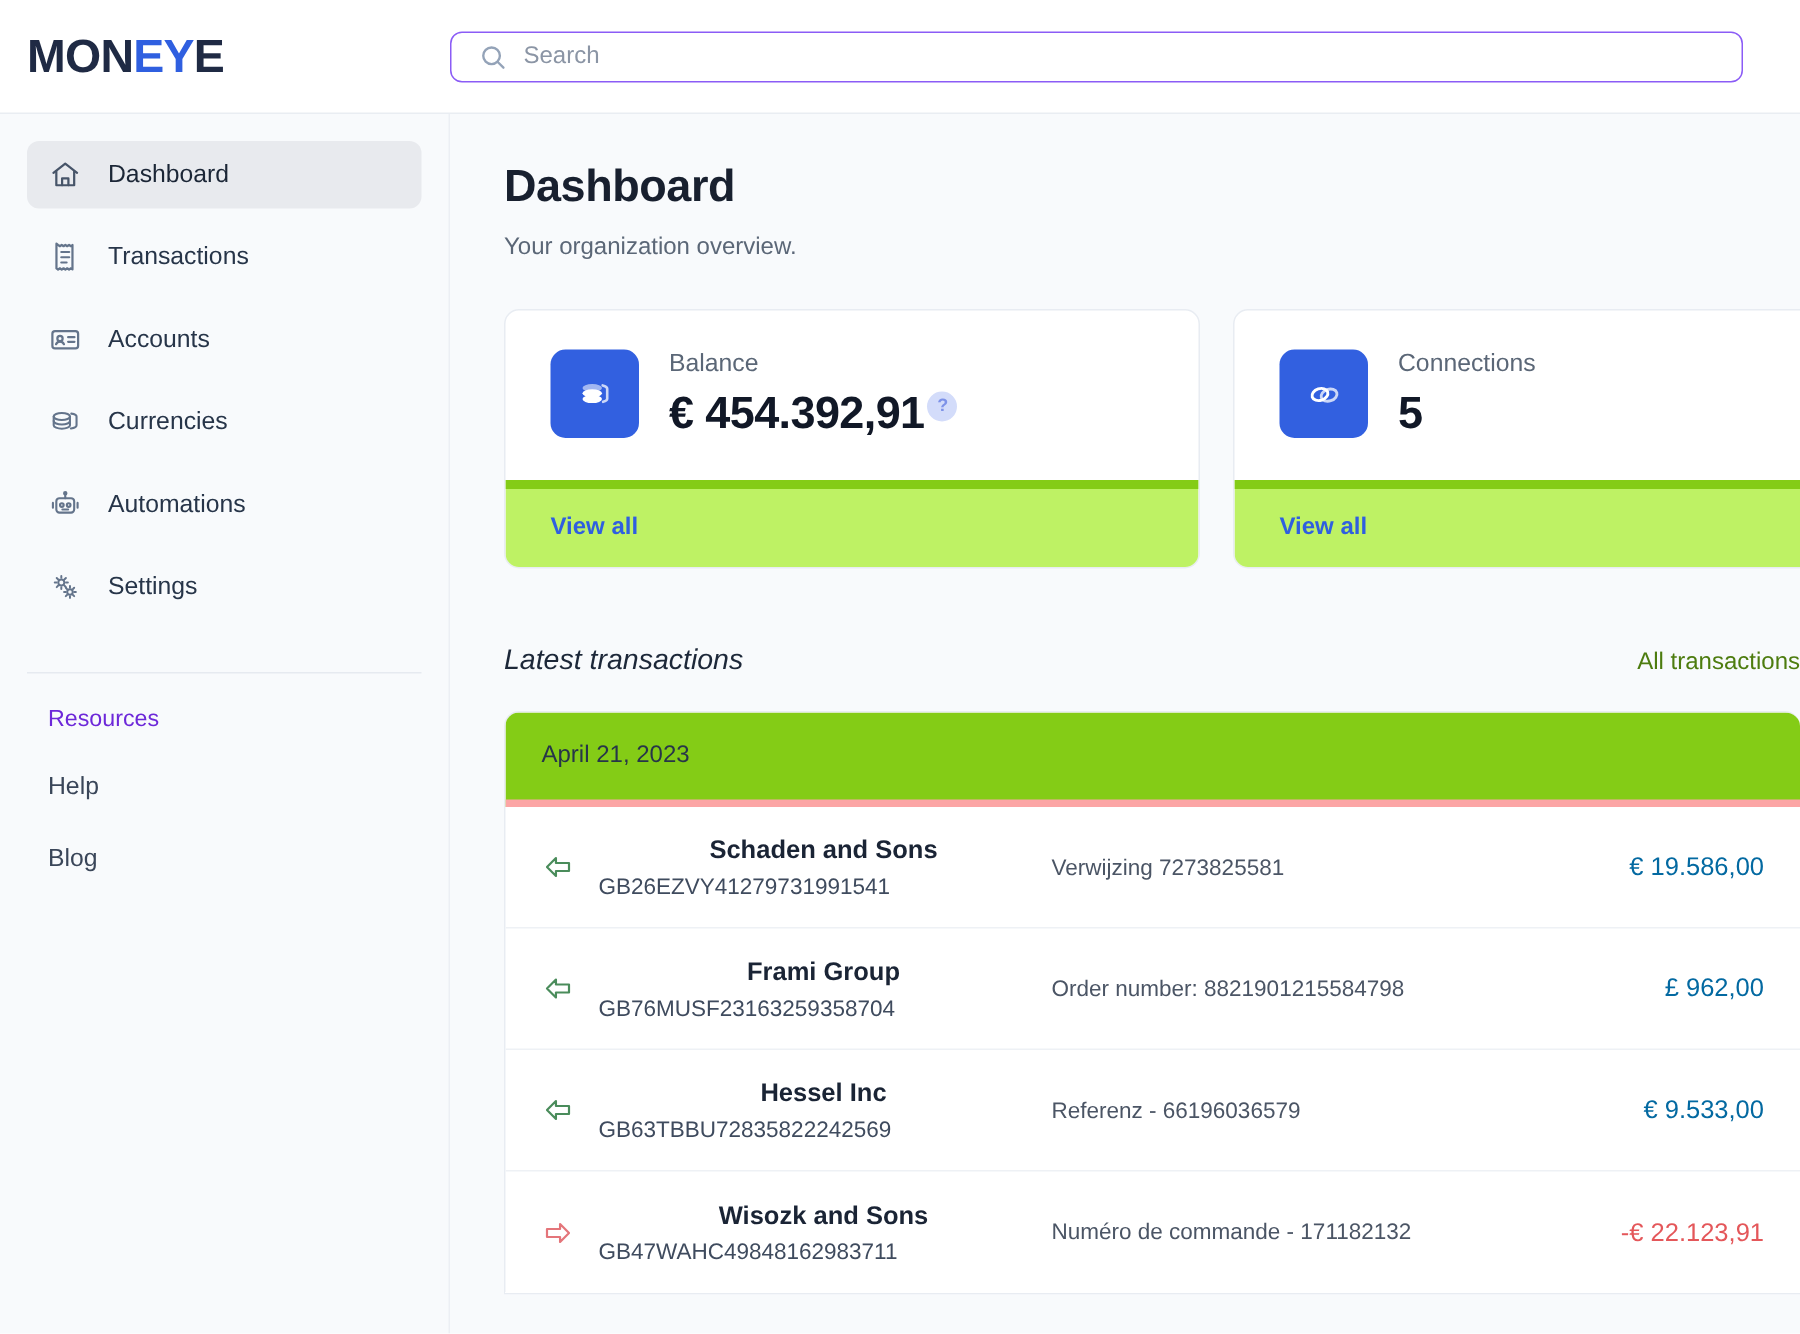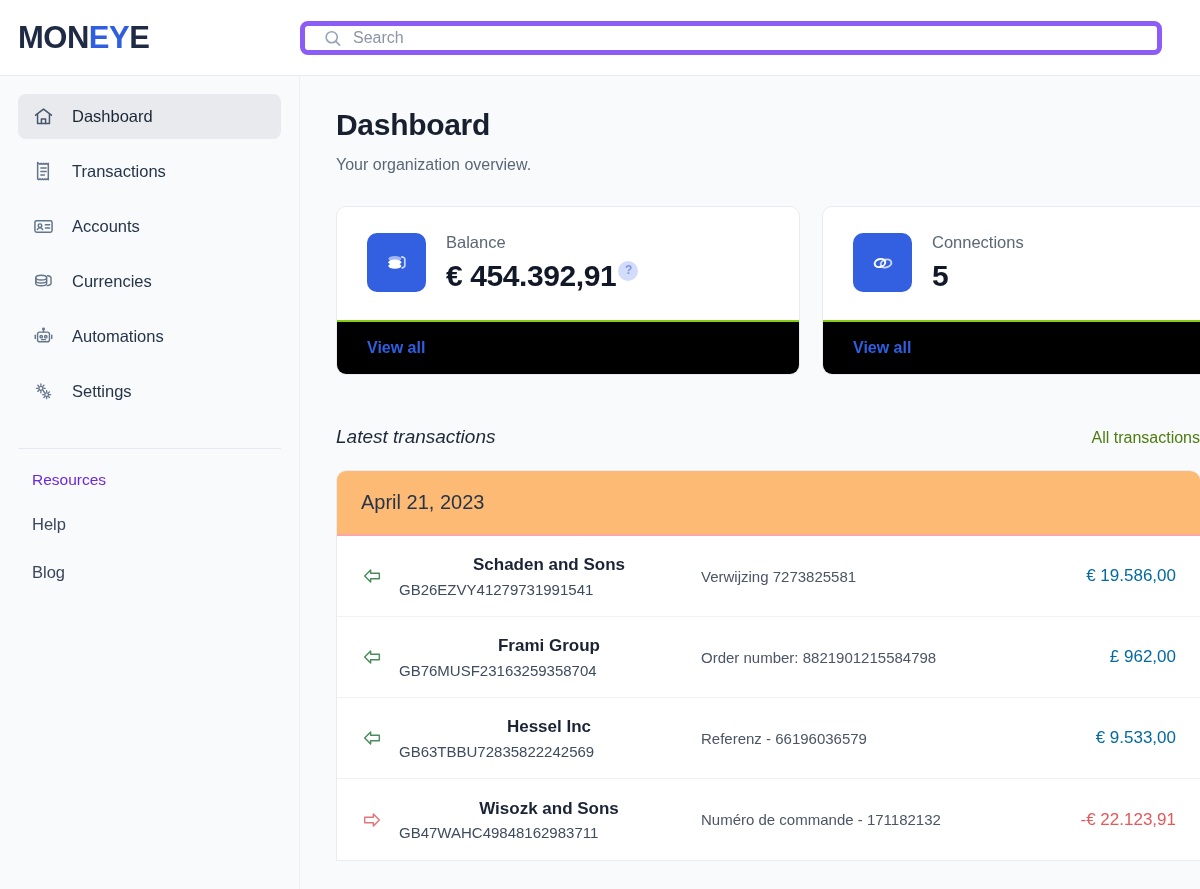--- a/index.html
+++ b/index.html
@@ -62,21 +62,21 @@
     height: 100%;
     display: flex;
     align-items: center;
     padding-right: 38px;
   }
 
   .search-box {
     position: relative;
     width: 100%;
     height: 34px;
-    border: 5px solid #8b5cf6;
+    border: 1px solid #8b5cf6;
     border-radius: 8px;
     background: #ffffff;
     display: flex;
     align-items: center;
     padding-left: 48px;
   }
   .search-box .s-icon {
     position: absolute;
     left: 18px;
     top: 50%;
@@ -251,22 +251,22 @@
     font-weight: 700;
     display: flex;
     align-items: center;
     justify-content: center;
     margin-left: 2px;
     margin-top: 2px;
     cursor: pointer;
   }
 
   .card-footer {
-    border-top: 2px solid #84cc16;
-    background: #000000;
+    border-top: 6px solid #84cc16;
+    background: #bef264;
     padding: 17px 28px 17px 30px;
   }
   .card-footer a {
     font-size: 16px;
     color: #2f5fe0;
     font-weight: 600;
     text-decoration: none;
     cursor: pointer;
   }
 
@@ -294,24 +294,24 @@
     margin-top: 22px;
     background: #ffffff;
     border: 1px solid #e8ecf2;
     border-top-left-radius: 10px;
     border-top-right-radius: 10px;
     overflow: hidden;
     border-right: none;
   }
 
   .tx-date {
-    background: #fdba74;
-    border-bottom: 2px solid #fca5a5;
+    background: #84cc16;
+    border-bottom: 5px solid #fca5a5;
     padding: 20px 24px;
-    font-size: 20px;
+    font-size: 16px;
     color: #273549;
   }
 
   .tx-row {
     display: flex;
     align-items: center;
     padding: 18px 24px 18px 18px;
     border-bottom: 1px solid #eef1f5;
     min-height: 81px;
     cursor: pointer;

